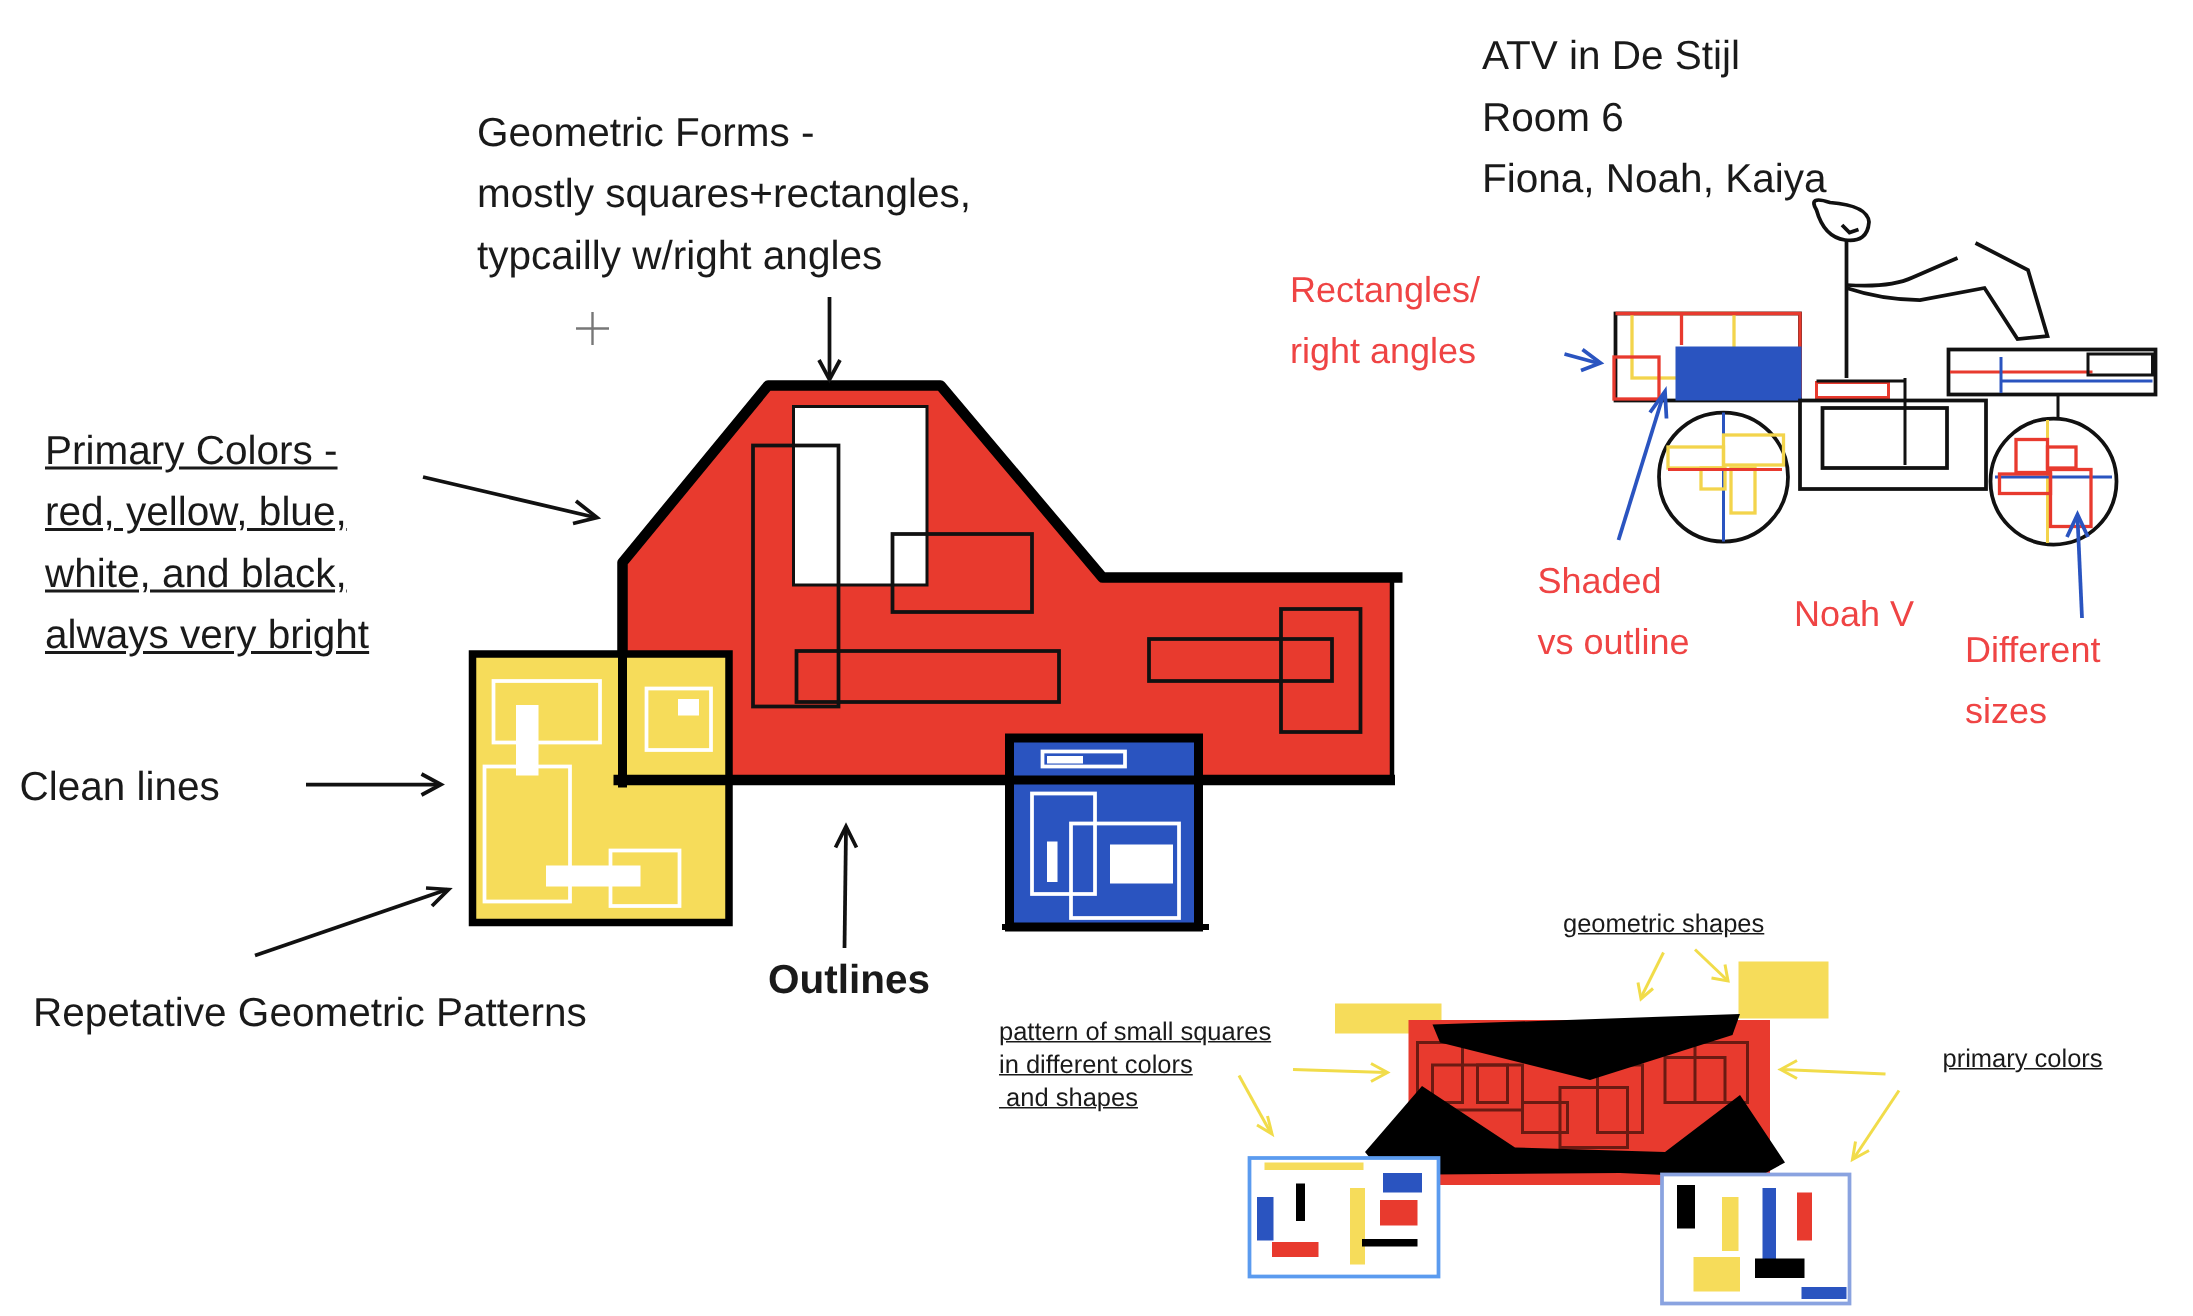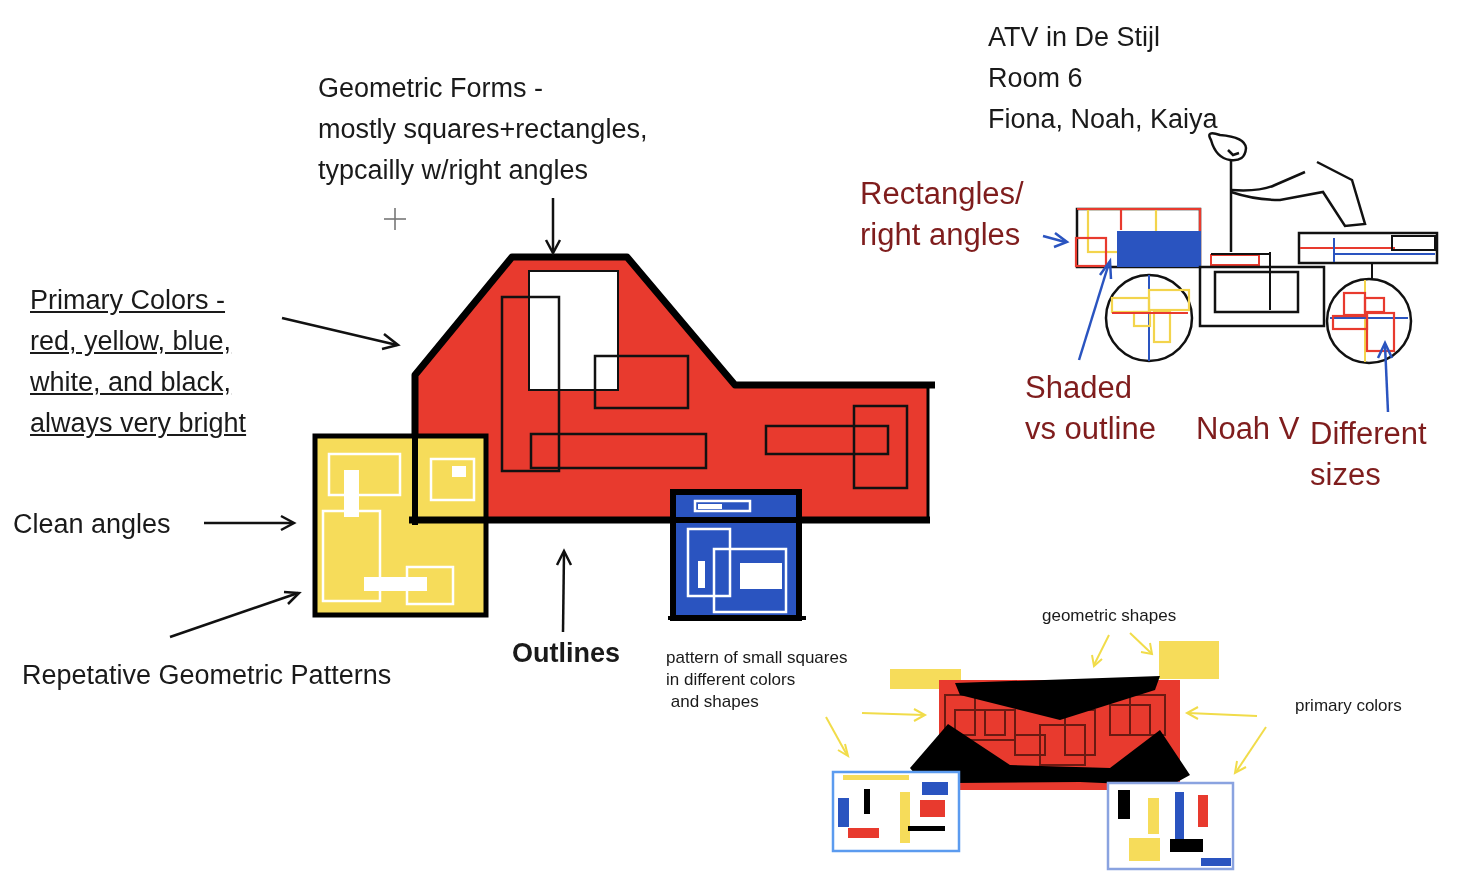--- a/index.html
+++ b/index.html
@@ -1,20 +1,20 @@
 <!DOCTYPE html>
 <html><head>
 <meta charset="utf-8">
 <style>
   html, body { margin:0; padding:0; background:#ffffff; }
   body { width:1462px; height:877px; position:relative; overflow:hidden; font-family:"Liberation Sans", sans-serif; }
   .lbl { position:absolute; white-space:pre; line-height:41px; }
   .dark { color:#1a1a1a; font-size:27px; }
-  .blue { color:#7f1d1d; font-size:31px; }
-  .small { color:#1a1a1a; font-size:17px; line-height:22px; }
+  .blue { color:#ef4444; font-size:24px; }
+  .small { color:#1a1a1a; font-size:17px; line-height:22px;text-decoration:underline; }
   svg { position:absolute; left:0; top:0; }
 </style>
 </head>
 <body>
 
 <svg width="1462" height="877" viewBox="0 0 1462 877">
 
   <polygon points="415,375 512,257 627,257 735,385 928,385 928,520 415,520" fill="#e83a2e"></polygon>
 
   <rect x="529" y="271" width="89" height="119" fill="#ffffff" stroke="#111" stroke-width="2"></rect>
@@ -201,33 +201,33 @@
   </g>
 </svg>
 
 <div class="lbl dark" style="left:318px; top:68px;">Geometric Forms -
 mostly squares+rectangles,
 typcailly w/right angles</div>
 <div class="lbl dark" style="left:30px; top:280px;text-decoration:underline;">Primary Colors -
 red, yellow, blue,
 white, and black,
 always very bright</div>
-<div class="lbl dark" style="left:13px; top:504px;">Clean angles</div>
+<div class="lbl dark" style="left:13px; top:504px;">Clean lines</div>
 <div class="lbl dark" style="left:22px; top:655px;">Repetative Geometric Patterns</div>
 <div class="lbl dark" style="left:512px; top:633px;font-weight:bold;">Outlines</div>
 
 <div class="lbl dark" style="left:988px; top:17px;">ATV in De Stijl</div>
 <div class="lbl dark" style="left:988px; top:58px;">Room 6</div>
 <div class="lbl dark" style="left:988px; top:99px;">Fiona, Noah, Kaiya</div>
 
 <div class="lbl blue" style="left:860px; top:173px;">Rectangles/
 right angles</div>
 <div class="lbl blue" style="left:1025px; top:367px;">Shaded
 vs outline</div>
-<div class="lbl blue" style="left:1196px; top:408px;">Noah V</div>
+<div class="lbl blue" style="left:1196px; top:389px;">Noah V</div>
 <div class="lbl blue" style="left:1310px; top:413px;">Different
 sizes</div>
 
 <div class="lbl small" style="left:1042px; top:605px;">geometric shapes</div>
-<div class="lbl small" style="left:666px; top:647px;">pattern of small squares
+<div class="lbl small" style="left:666px; top:677px;">pattern of small squares
 in different colors
  and shapes</div>
 <div class="lbl small" style="left:1295px; top:695px;text-align:center;">primary colors</div>
 
 </body></html>

